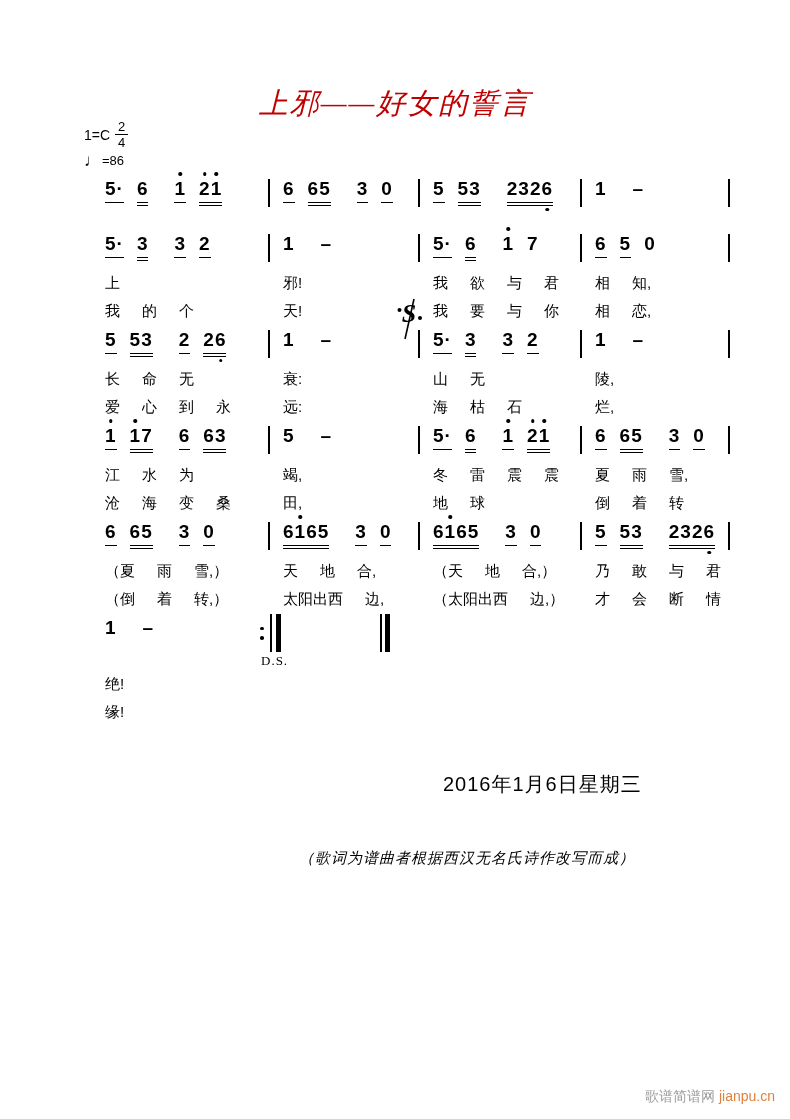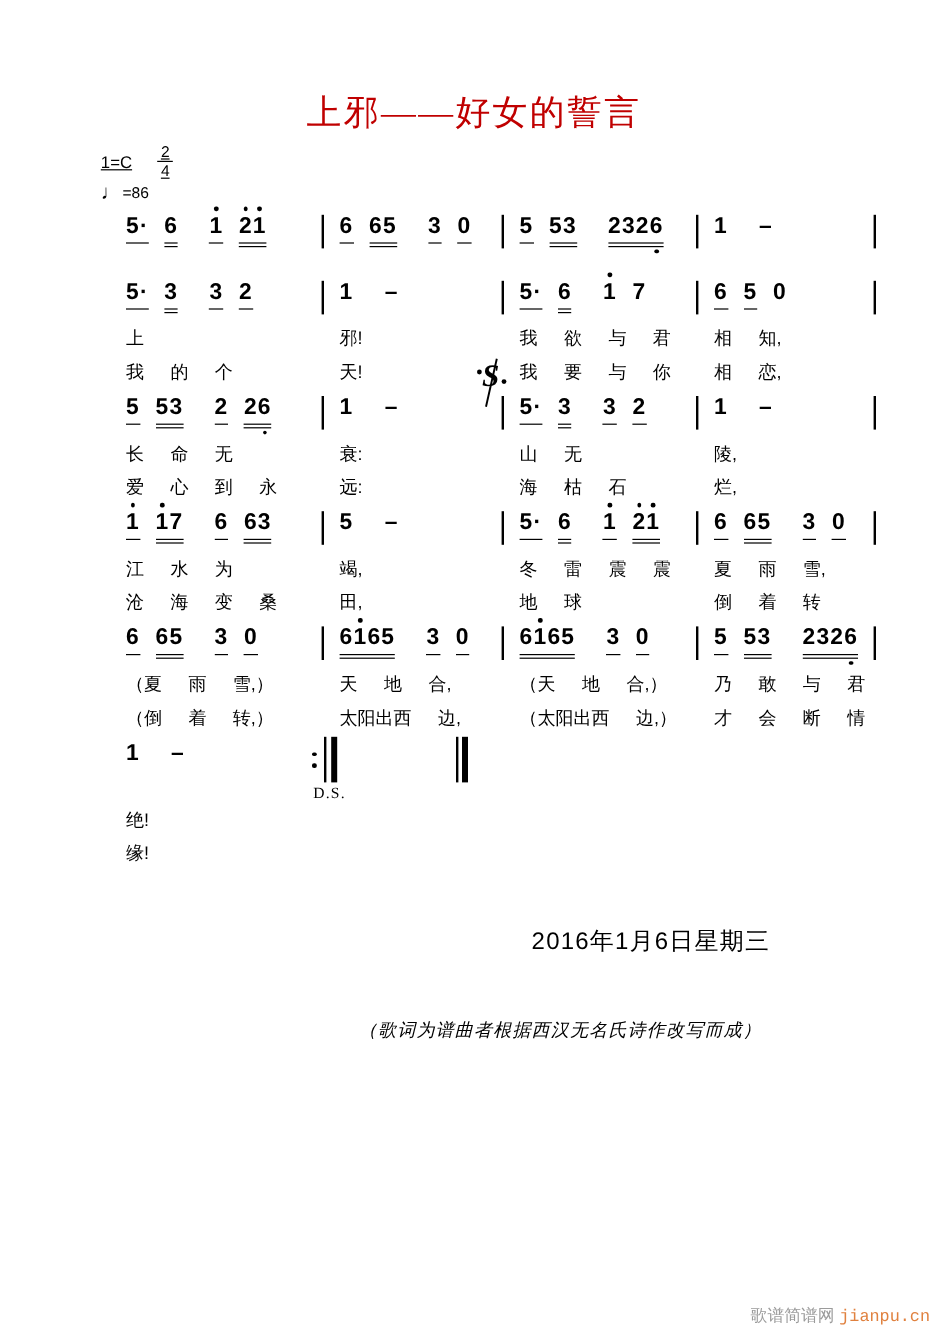--- a/index.html
+++ b/index.html
@@ -1,27 +1,27 @@
 <!DOCTYPE html>
 <html><head>
 <meta charset="utf-8">
 <style>
   html,body{margin:0;padding:0;}
   body{width:790px;height:1119px;background:#ffffff;position:relative;
        font-family:"Liberation Sans","DejaVu Sans",sans-serif;color:#000;}
   .page{position:absolute;inset:0;background:#fff;overflow:hidden;}
 
   
-  .title{position:absolute;top:74px;left:0;width:100%;margin:0;text-align:center;
+  .title{position:absolute;top:84px;left:0;width:100%;margin:0;text-align:center;
          font-family:"Liberation Serif","DejaVu Serif",serif;font-weight:400;
-         font-size:29px;letter-spacing:2px;}
+         font-size:29px;letter-spacing:2px;font-style:italic;}
 
   
   .meta{position:absolute;left:84px;top:119px;font-size:14px;}
-  .key-row{display:flex;align-items:center;gap:21px;text-decoration:underline;}
+  .key-row{display:flex;align-items:center;gap:5px;}
   .frac{display:inline-flex;flex-direction:column;align-items:center;
         font-size:13px;line-height:15px;}
   .frac .den{border-top:1px solid #000;padding:0 3px;}
   .tempo-row{margin-top:3px;font-size:13px;display:flex;align-items:center;gap:1px;}
   .tempo-note{font-size:17px;line-height:14px;}
 
   
   .credits{position:absolute;left:625px;top:123px;font-size:13px;line-height:21px;}
 
   
@@ -521,16 +521,16 @@
   <div class="ds">D.S.</div>
   <div class="final-bar">
     <span class="bl-thin"></span>
     <span class="bl-thick"></span>
   </div>
 
   <div class="f-date">2016年1月6日星期三</div>
   <div class="f-note">（歌词为谱曲者根据西汉无名氏诗作改写而成）</div>
 
   <div class="watermark">
-    <span style="color: rgb(155, 155, 155);">歌谱简谱网 </span><span style="color: rgb(224, 129, 63); font-family: Liberation Mono, monospace;">jianpu.cn</span>
+    <span style="color: rgb(155, 155, 155);">歌谱简谱网 </span><span style="color: rgb(224, 129, 63);">jianpu.cn</span>
   </div>
 
 </div>
 
 </body></html>

